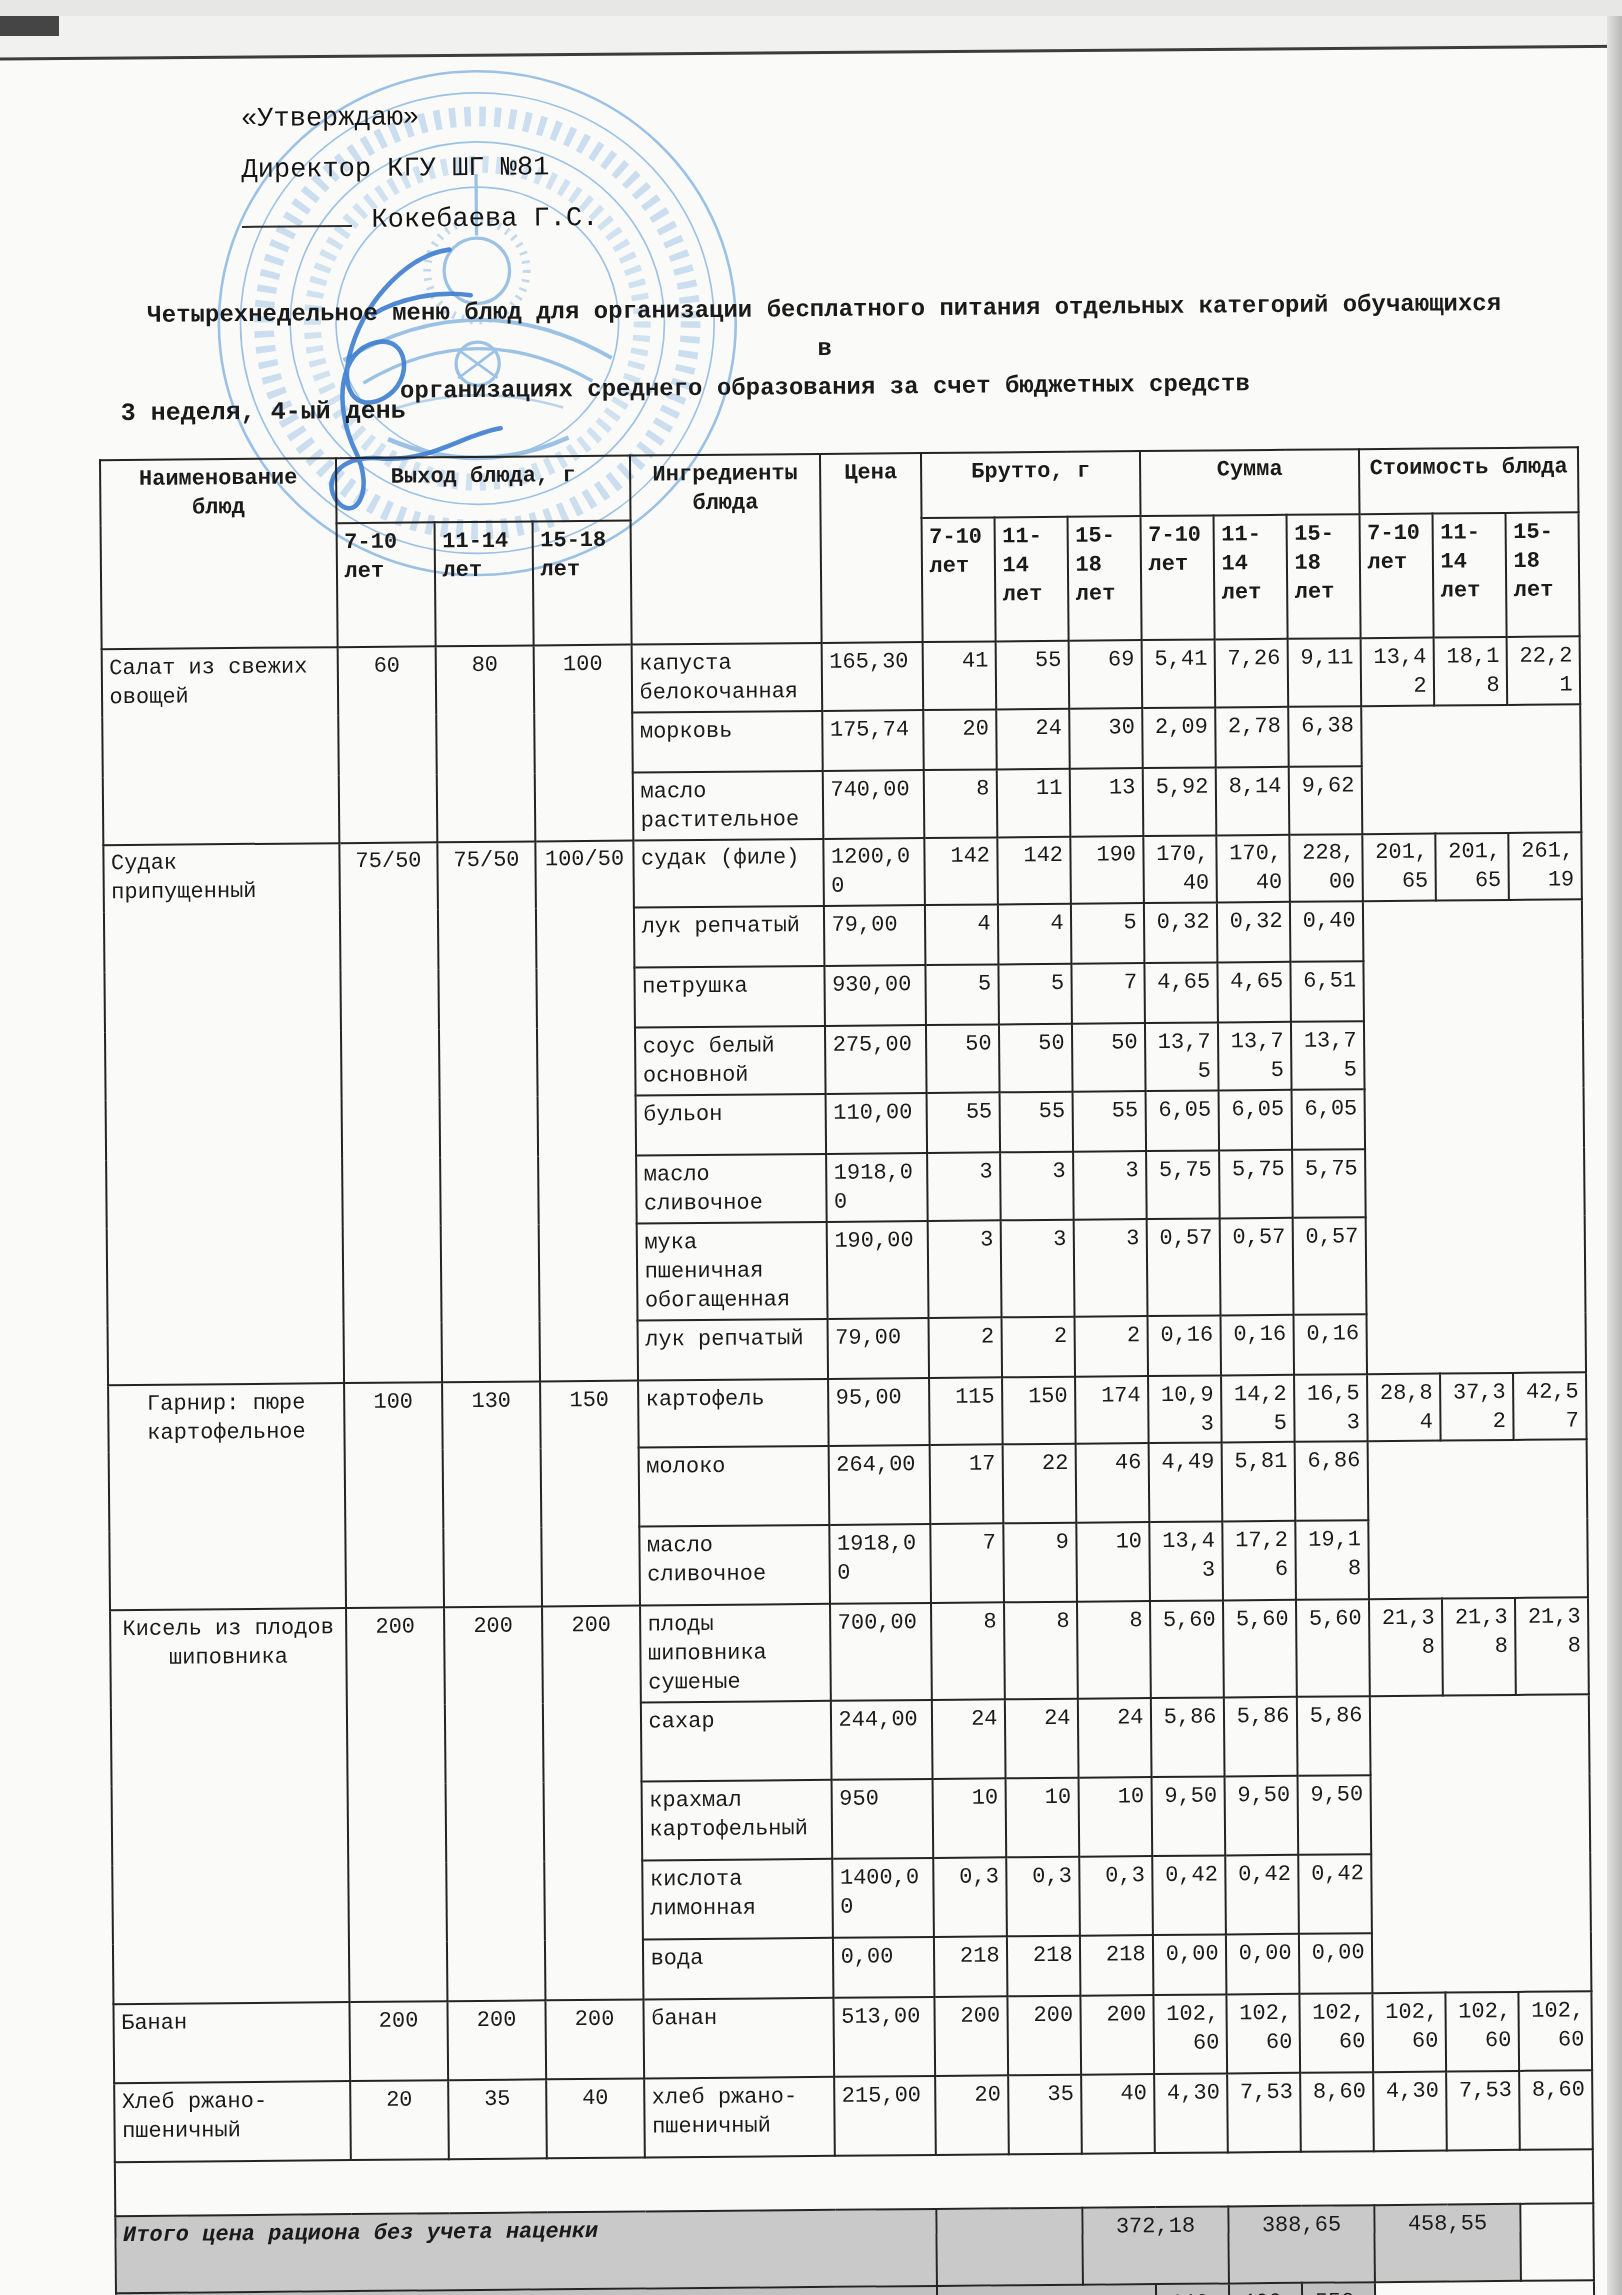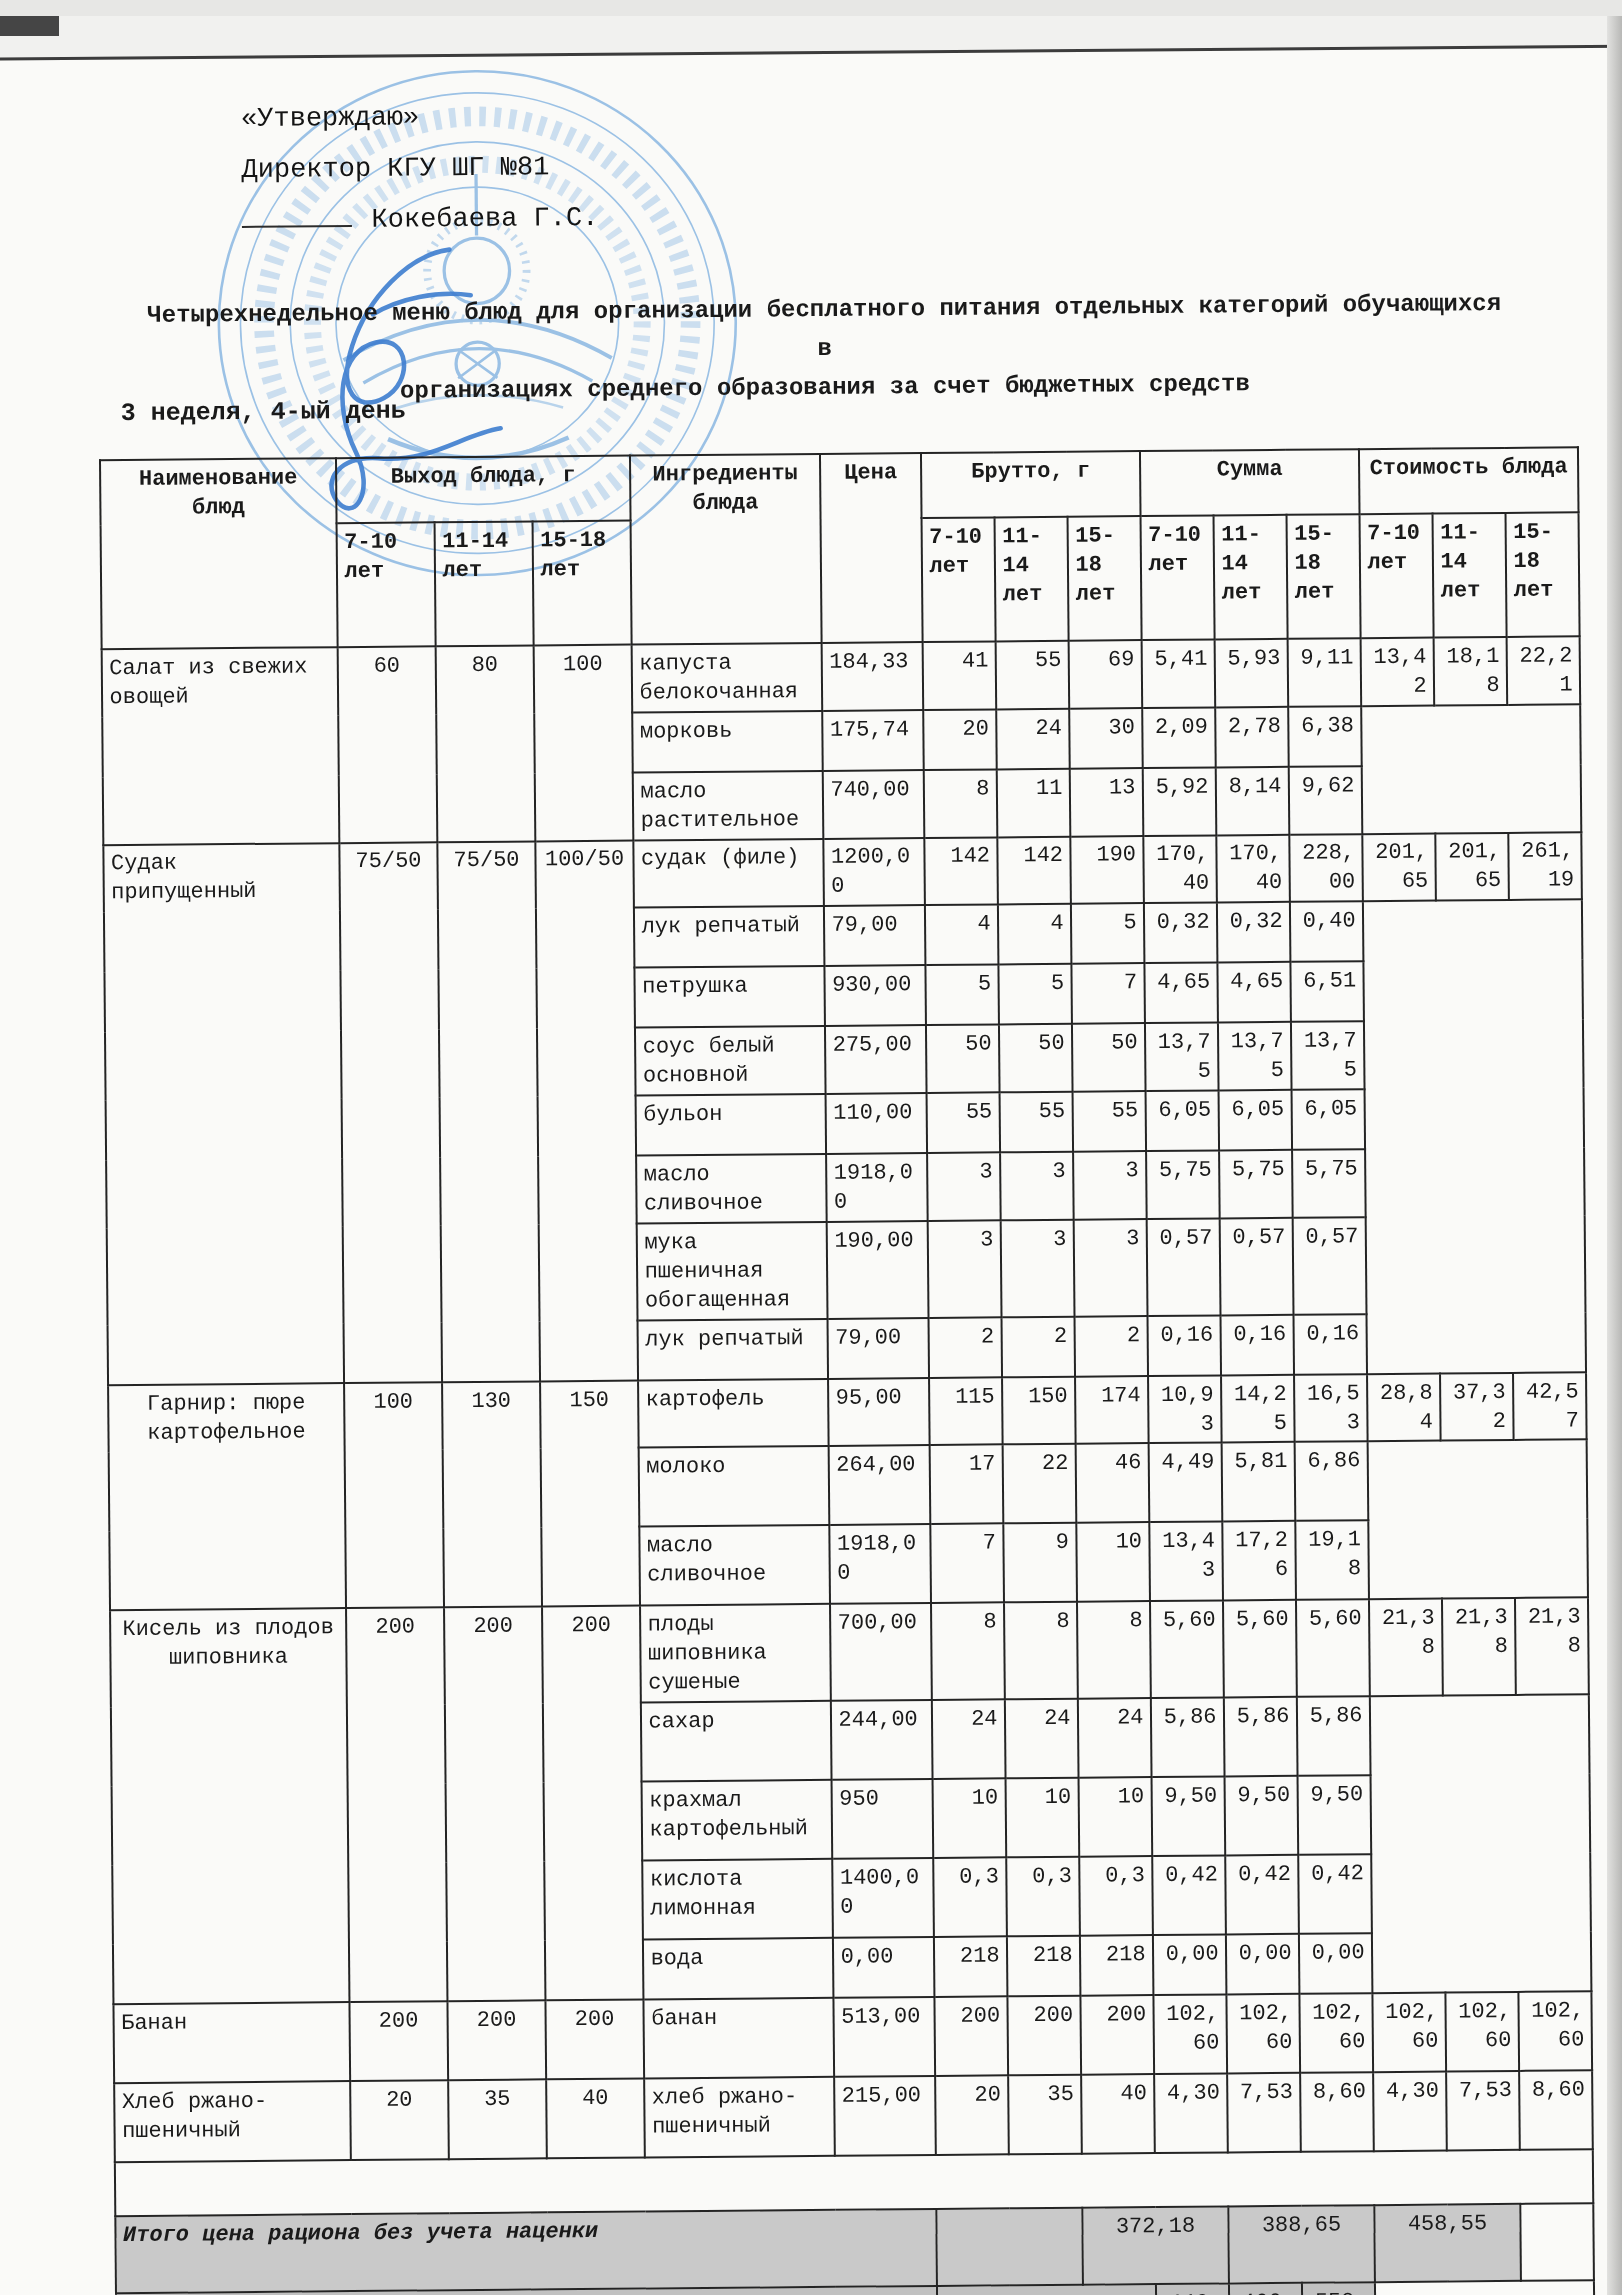--- a/index.html
+++ b/index.html
@@ -146,26 +146,26 @@
         <th class="agn">11-14 лет</th>
         <th class="agn">15-18 лет</th>
       </tr>
 
       <tr>
         <td class="dn" rowspan="3">Салат из свежих овощей</td>
         <td class="out" rowspan="3">60</td>
         <td class="out" rowspan="3">80</td>
         <td class="out" rowspan="3">100</td>
         <td class="ing">капуста белокочанная</td>
-        <td class="pr">184,33</td>
+        <td class="pr">165,30</td>
         <td class="b">41</td>
         <td class="b">55</td>
         <td class="b">69</td>
         <td class="s">5,41</td>
-        <td class="s">5,93</td>
+        <td class="s">7,26</td>
         <td class="s">9,11</td>
         <td class="cst">13,42</td>
         <td class="cst">18,18</td>
         <td class="cst">22,21</td>
       </tr>
       <tr>
         <td class="ing">морковь</td>
         <td class="pr">175,74</td>
         <td class="b">20</td>
         <td class="b">24</td>

